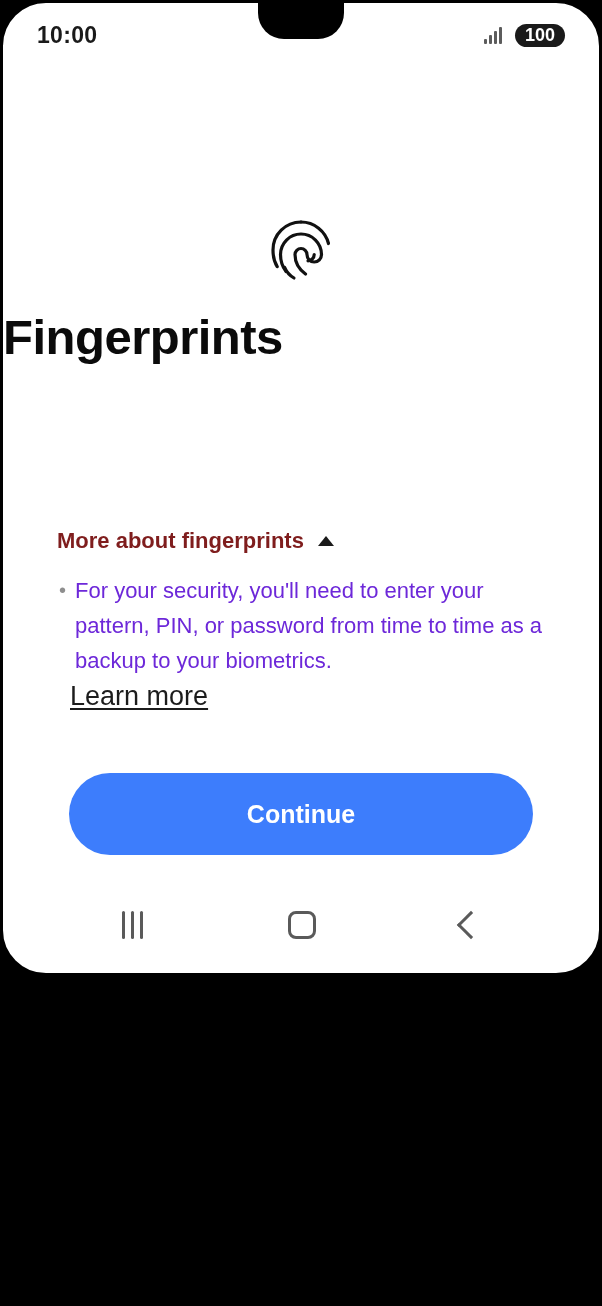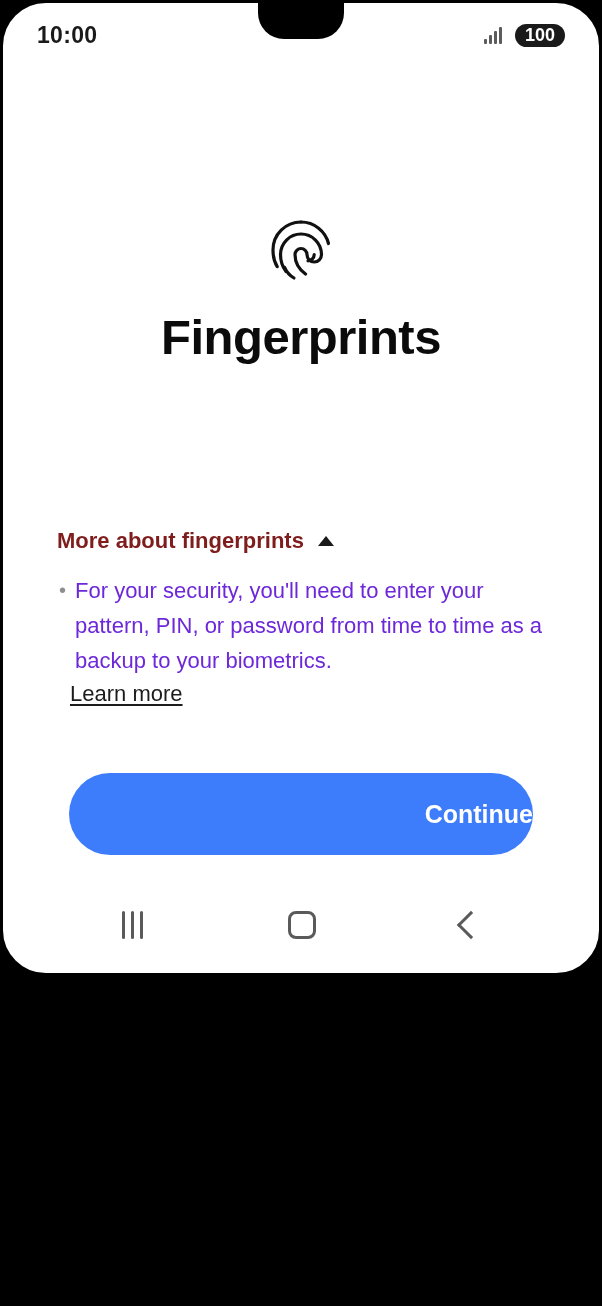--- a/index.html
+++ b/index.html
@@ -78,21 +78,20 @@
 
   
   .content {
     position: absolute;
     top: 64px; left: 0; right: 0; bottom: 0;
     display: flex;
     flex-direction: column;
   }
   .hero {
     padding-top: 146px;
-    text-align: center;
   }
   .fp-icon {
     display: block;
     margin: 0 auto 22px auto;
   }
   .title {
     font-size: 49px;
     font-weight: bold;
     color: #0b0b0b;
     letter-spacing: -0.5px;
@@ -137,42 +136,41 @@
   }
   .bullet-text {
     font-size: 22px;
     line-height: 35px;
     color: #6d28d9;
   }
   .learn-more {
     display: inline-block;
     margin-top: 3px;
     margin-left: 13px;
-    font-size: 22px;
+    font-size: 27px;
     color: #1c1c1c;
     text-underline-offset: 3px;
   }
 
   
   .bottom {
     margin-top: auto;
     padding: 0 66px 0 66px;
   }
   .continue-btn {
     width: 100%;
     height: 82px;
     border: none;
     border-radius: 41px;
     background: #3d7dfc;
     color: #fff;
     font-size: 25px;
     font-weight: bold;
     font-family: "Liberation Sans", sans-serif;
     cursor: pointer;
-    text-align: right;
   }
   .knox {
     margin-top: 12px;
     text-align: right;
     font-size: 17px;
     line-height: 21px;
     color: #b6b6b6;
     padding-right: 2px;
   }
 

